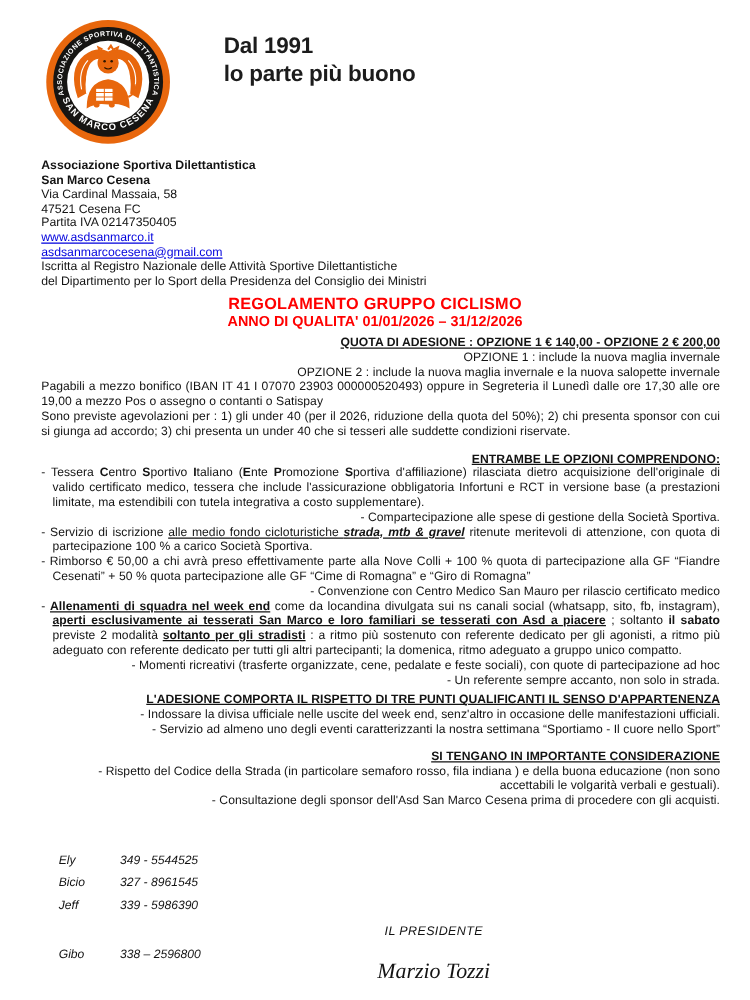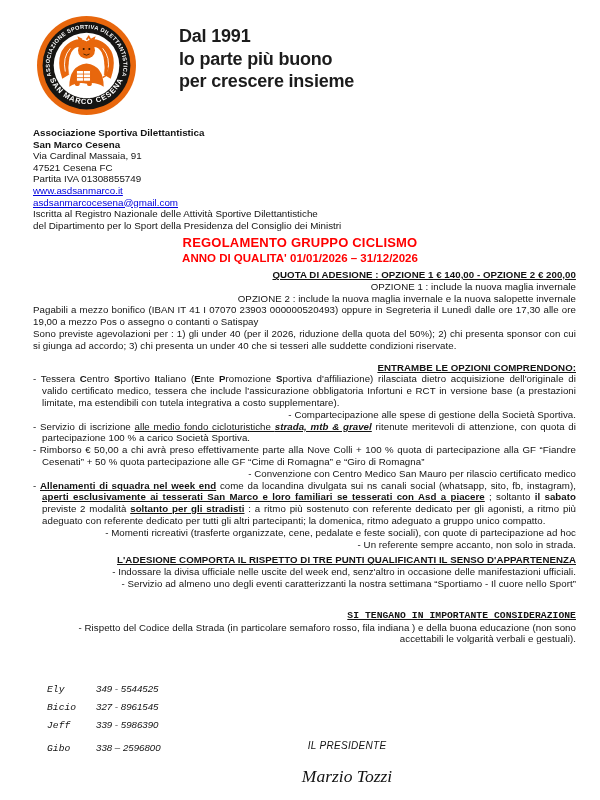--- a/index.html
+++ b/index.html
@@ -27,22 +27,22 @@
   .para{min-height:11.8px;text-align:right;}
   .bullet{padding-left:9px;text-indent:-9px;}
   .j{text-align:justify;}
   .b{font-weight:bold;}
   .u{text-decoration:underline;}
   .i{font-style:italic;}
 
   
   .contact-list{position:absolute;left:47px;top:683px;font-size:9.7px;font-style:italic;}
   .contact-row{height:18.2px;}
-  .contact-row:nth-child(4){margin-top:4px;}
-  .cname{display:inline-block;width:49px;font-family:Liberation Mono, monospace;}
+  .contact-row:nth-child(4){margin-top:20px;}
+  .cname{display:inline-block;width:49px;}
 
   
   .signature{position:absolute;left:272px;top:740px;width:150px;text-align:center;}
   .sig-role{font-style:italic;font-size:10px;letter-spacing:0.3px;}
   .sig-name{font-family:"Liberation Serif",serif;font-style:italic;font-size:17.5px;margin-top:15px;}
 </style>
 </head>
 <body>
 
 <div class="page">
@@ -78,29 +78,28 @@
         <path d="M47,55 V65.5 M40,58.5 H54 M40,62 H54" stroke="#e8670d" stroke-width="0.8" fill="none"></path>
         <rect x="38.6" y="66" width="4.6" height="4.2" rx="1.6"></rect>
         <rect x="50.6" y="66" width="4.6" height="4.2" rx="1.6"></rect>
       </g>
     </svg>
   </div>
 
   <div class="tagline">
     <div>Dal 1991</div>
     <div>lo parte più buono</div>
-    <div>per crescere insieme</div>
   </div>
 
   <div class="org">
     <div class="bold">Associazione Sportiva Dilettantistica</div>
     <div class="bold">San Marco Cesena</div>
-    <div>Via Cardinal Massaia, 91</div>
+    <div>Via Cardinal Massaia, 58</div>
     <div>47521  Cesena  FC</div>
-    <div>Partita IVA 01308855749</div>
+    <div>Partita IVA 02147350405</div>
     <a>www.asdsanmarco.it</a>
     <a>asdsanmarcocesena@gmail.com</a>
     <div>Iscritta al Registro Nazionale delle Attività Sportive Dilettantistiche</div>
     <div>del Dipartimento per lo Sport della Presidenza del Consiglio dei Ministri</div>
   </div>
 
   <div class="title" id="doc-title" style="color: rgb(255, 0, 0);">
     <div class="t1">REGOLAMENTO GRUPPO CICLISMO</div>
     <div class="t2">ANNO DI QUALITA'  01/01/2026 – 31/12/2026</div>
   </div>
@@ -116,22 +115,23 @@
       <div class="para bullet"><span>- Compartecipazione alle spese di gestione della Società Sportiva.</span></div>
       <div class="para bullet j"><span>- Servizio di iscrizione </span><span class="u">alle medio fondo cicloturistiche </span><span class="b u i">strada, mtb &amp; gravel</span><span> ritenute meritevoli di attenzione, con quota di partecipazione 100 % a carico Società Sportiva.</span></div>
       <div class="para bullet j"><span>- Rimborso € 50,00 a chi avrà preso effettivamente parte alla Nove Colli + 100 % quota di partecipazione alla GF “Fiandre Cesenati” + 50 % quota partecipazione alle GF “Cime di Romagna” e “Giro di Romagna”</span></div>
       <div class="para bullet"><span>- Convenzione con Centro Medico San Mauro per rilascio certificato medico</span></div>
       <div class="para bullet j"><span>- </span><span class="b u">Allenamenti di squadra nel week end</span><span> come da locandina divulgata sui ns canali social (whatsapp, sito, fb, instagram), </span><span class="b u">aperti esclusivamente ai tesserati San Marco e loro familiari se tesserati con Asd a piacere</span><span> ; soltanto </span><span class="b">il sabato</span><span> previste 2 modalità </span><span class="b u">soltanto per gli stradisti</span><span> : a ritmo più sostenuto con referente dedicato per gli agonisti, a ritmo più adeguato con referente dedicato per tutti gli altri partecipanti; la domenica, ritmo adeguato a gruppo unico compatto.</span></div>
       <div class="para bullet"><span>- Momenti ricreativi (trasferte organizzate, cene, pedalate e feste sociali), con quote di partecipazione ad hoc</span></div>
       <div class="para bullet"><span>- Un referente sempre accanto, non solo in strada.</span></div>
       <div class="para" style="margin-top: 4px;"><span class="b u">L'ADESIONE COMPORTA IL RISPETTO DI TRE PUNTI QUALIFICANTI IL SENSO D'APPARTENENZA</span></div>
       <div class="para bullet"><span>- Indossare la divisa ufficiale nelle uscite del week end, senz'altro in occasione delle manifestazioni ufficiali.</span></div>
       <div class="para bullet"><span>- Servizio ad almeno uno degli eventi caratterizzanti la nostra settimana “Sportiamo - Il cuore nello Sport”</span></div>
-      <div class="para" style="margin-top: 20px; font-family: Liberation Mono, monospace;"><span class="b u">SI TENGANO IN IMPORTANTE CONSIDERAZIONE</span></div>
+      <div class="para" style="margin-top: 10px;"><span class="b u">SI TENGANO IN IMPORTANTE CONSIDERAZIONE</span></div>
       <div class="para bullet"><span>- Rispetto del Codice della Strada (in particolare semaforo rosso, fila indiana ) e della buona educazione (non sono accettabili le volgarità verbali e gestuali).</span></div>
+      <div class="para bullet"><span>- Consultazione degli sponsor dell'Asd San Marco Cesena prima di procedere con gli acquisti.</span></div>
     </div>
 
   <div class="contact-list" id="contact-list">
       <div class="contact-row"><span class="cname">Ely</span><span class="cphone">349 - 5544525</span></div>
       <div class="contact-row"><span class="cname">Bicio</span><span class="cphone">327 - 8961545</span></div>
       <div class="contact-row"><span class="cname">Jeff</span><span class="cphone">339 - 5986390</span></div>
       <div class="contact-row"><span class="cname">Gibo</span><span class="cphone">338 – 2596800</span></div>
     </div>
 
   <div class="signature">

